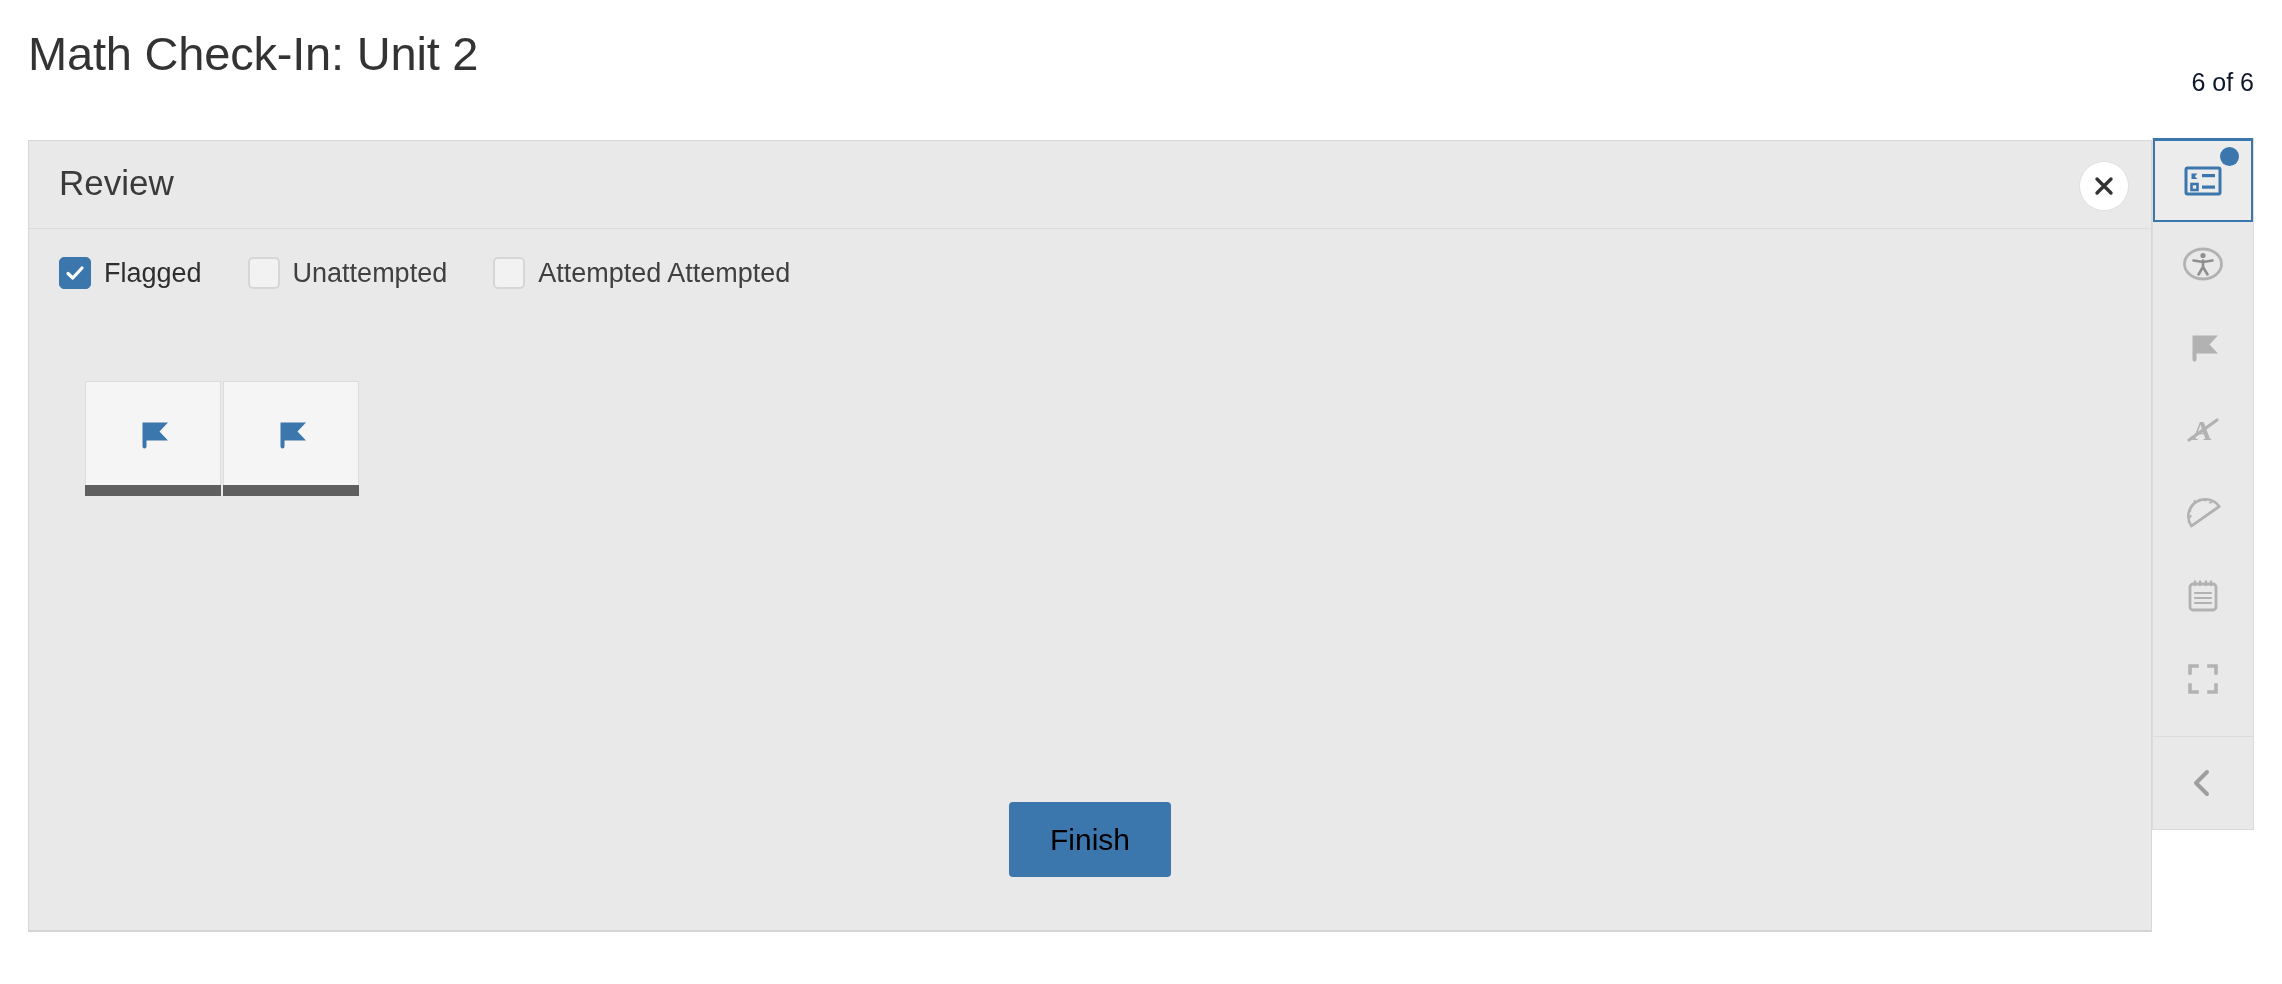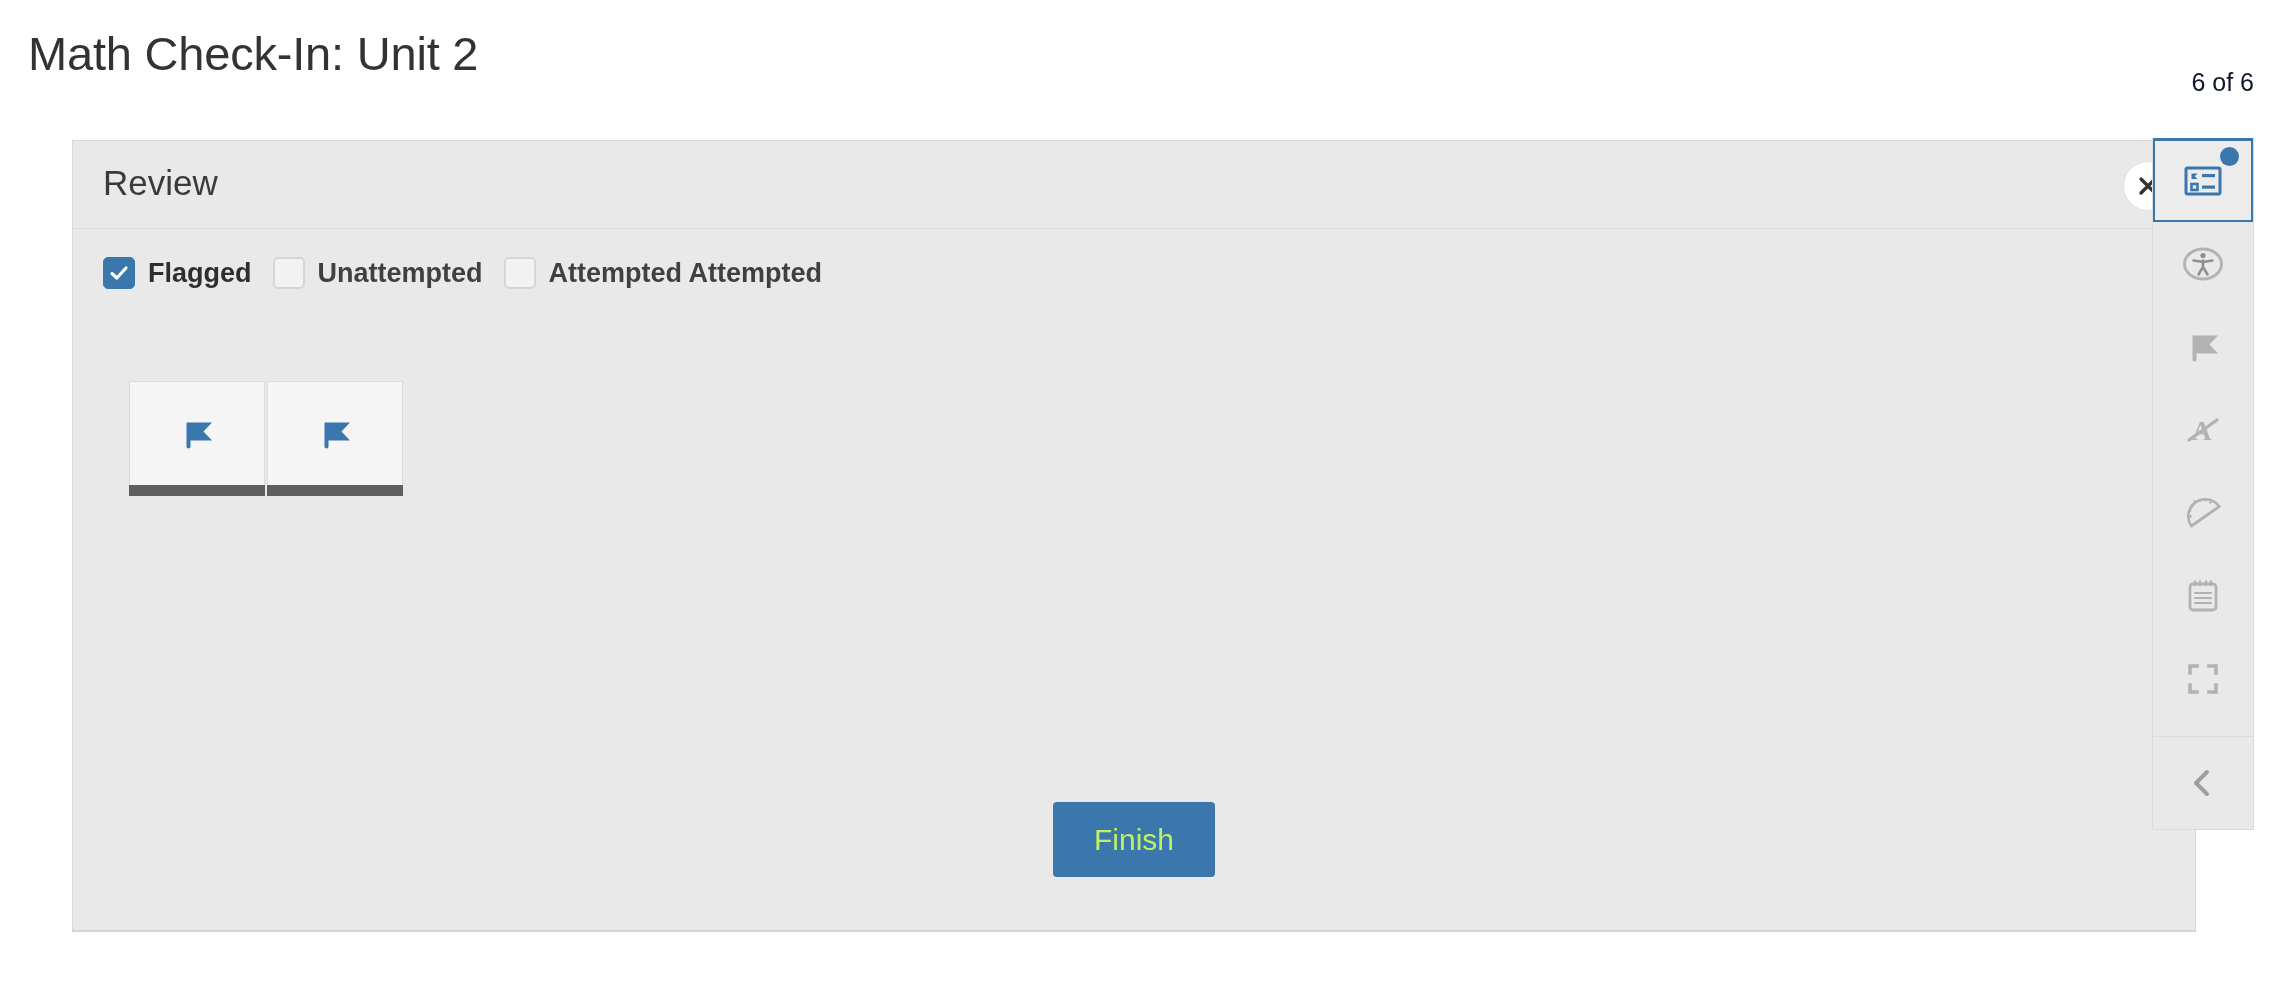--- a/index.html
+++ b/index.html
@@ -40,21 +40,20 @@
   
   .review-panel {
     position: absolute;
     left: 28px;
     top: 140px;
     width: 2124px;
     height: 792px;
     background: #e9e9e9;
     border: 1px solid #d8d8d8;
     border-bottom: 2px solid #d4d4d4;
-    margin-left: 44px;
   }
   .panel-header {
     position: relative;
     height: 88px;
     border-bottom: 1px solid #dcdcdc;
   }
   .panel-title {
     position: absolute;
     left: 30px;
     top: 22px;
@@ -79,22 +78,21 @@
   }
   .close-button svg { display: block; }
 
   
   .filter-row {
     position: absolute;
     left: 30px;
     top: 116px;
     display: flex;
     align-items: center;
-    gap: 21px;
-    font-weight: bold;
+    gap: 46px;
   }
   .filter-item {
     display: flex;
     align-items: center;
     cursor: pointer;
     user-select: none;
   }
   .cb {
     width: 32px;
     height: 32px;
@@ -155,21 +153,21 @@
   .finish-button {
     position: absolute;
     left: 50%;
     transform: translateX(-50%);
     top: 661px;
     width: 162px;
     height: 75px;
     background: #3b76ac;
     border: none;
     border-radius: 4px;
-    color: #bef264;
+    color: #000000;
     font-family: "Liberation Sans", sans-serif;
     font-size: 30px;
     line-height: 75px;
     text-align: center;
     cursor: pointer;
   }
 
   
   .toolbar {
     position: absolute;

